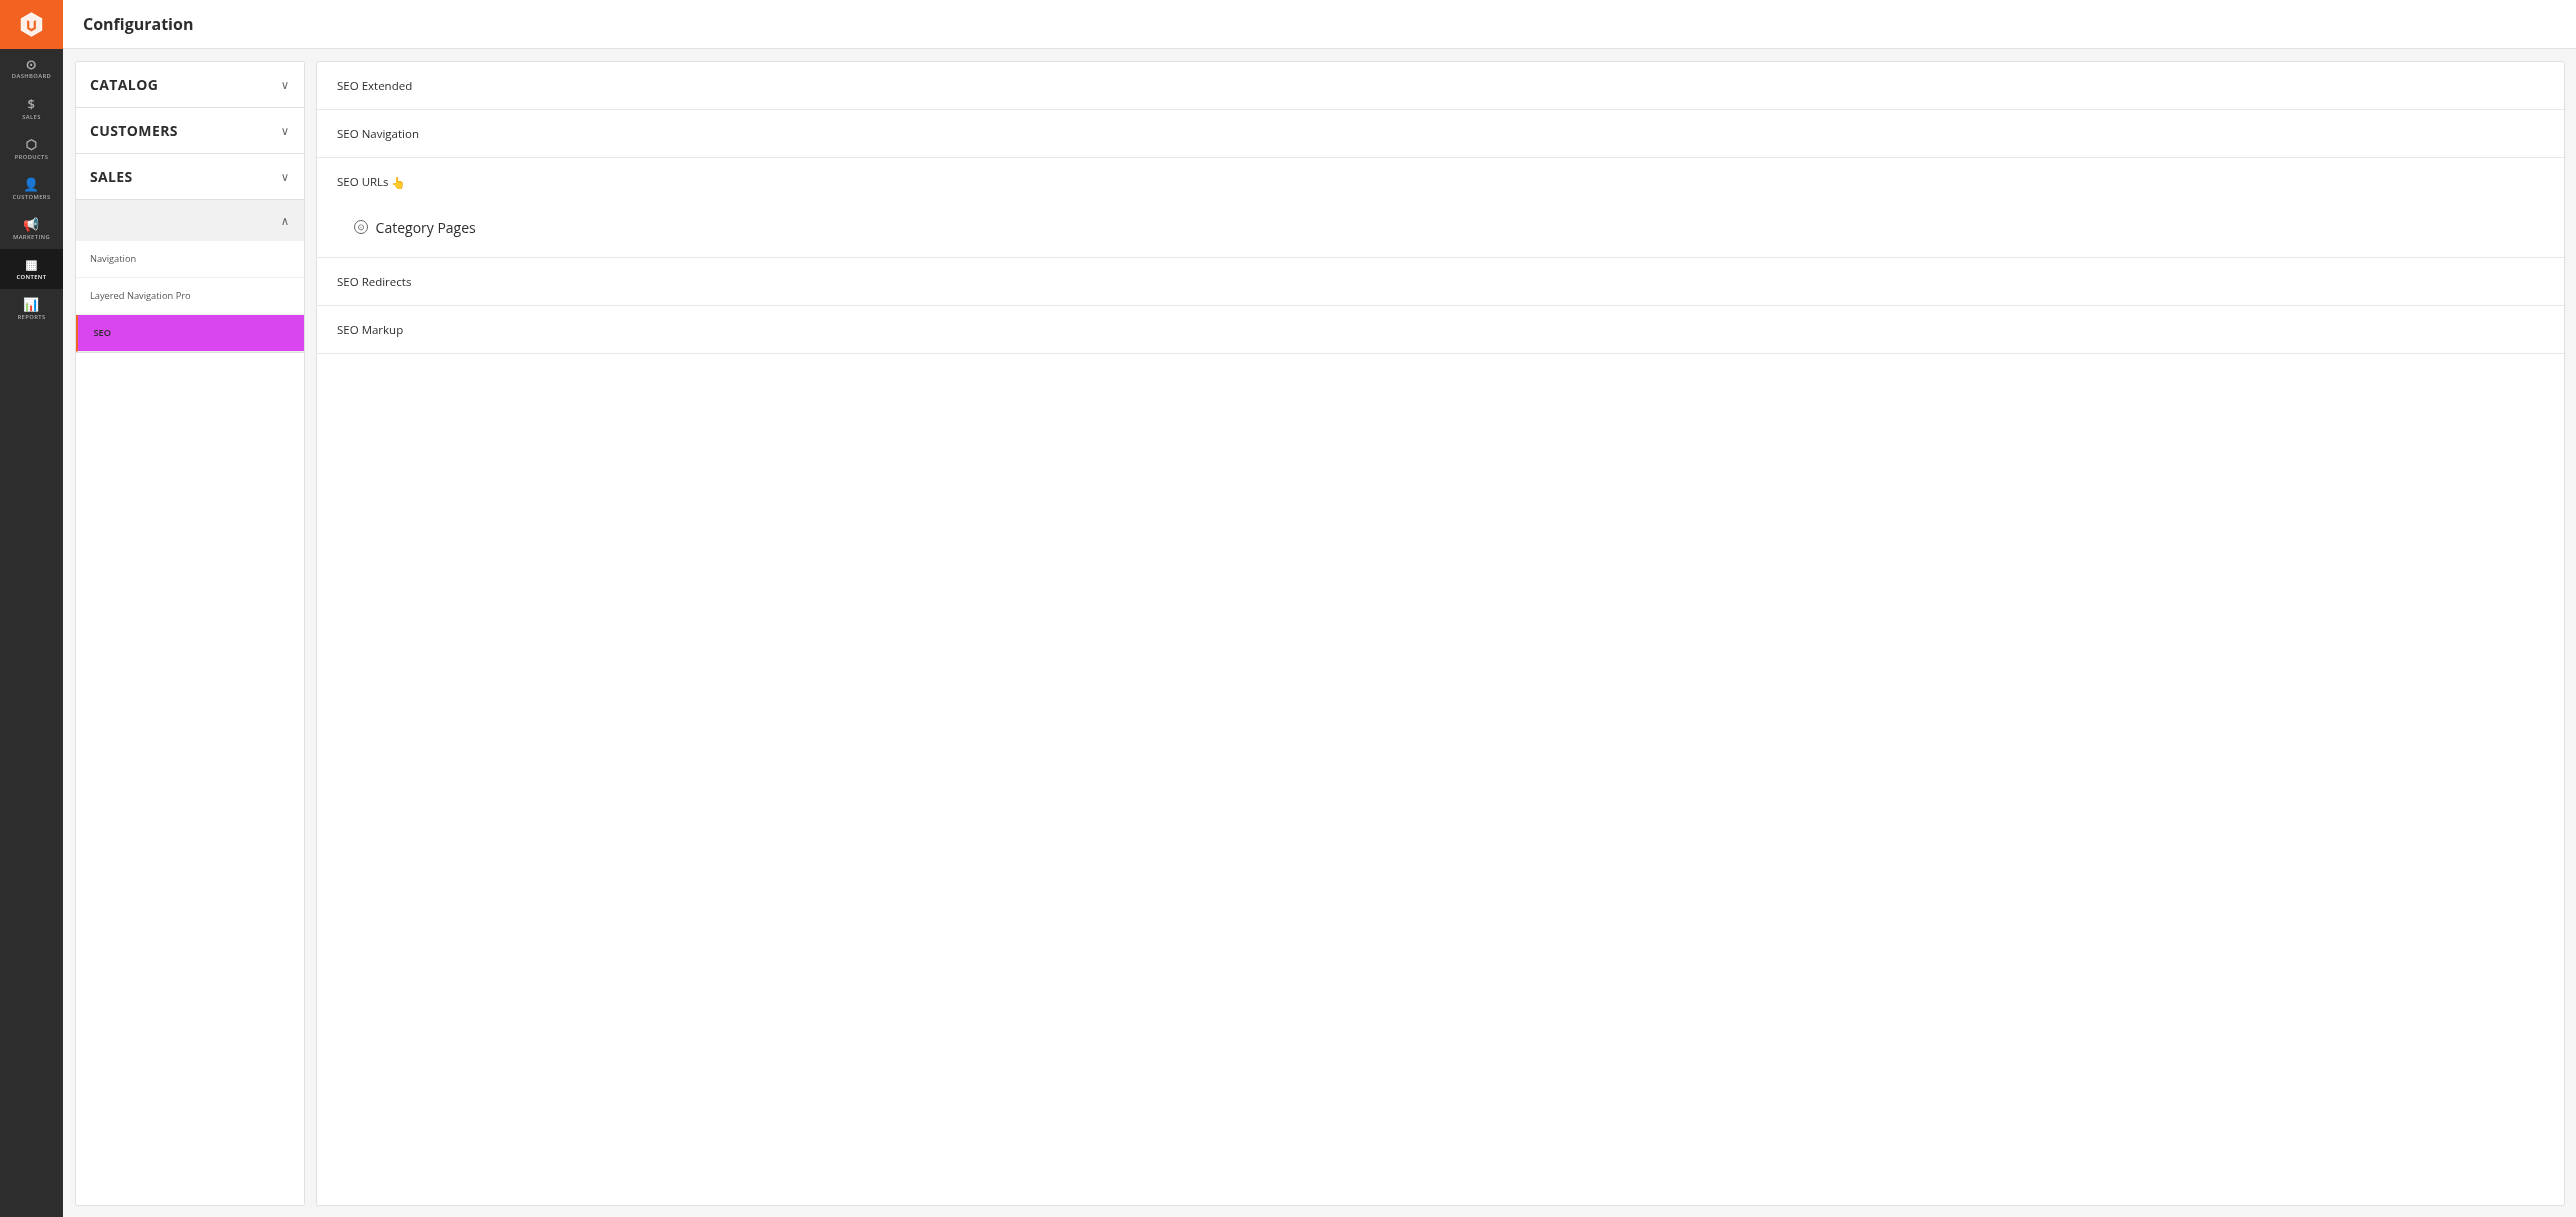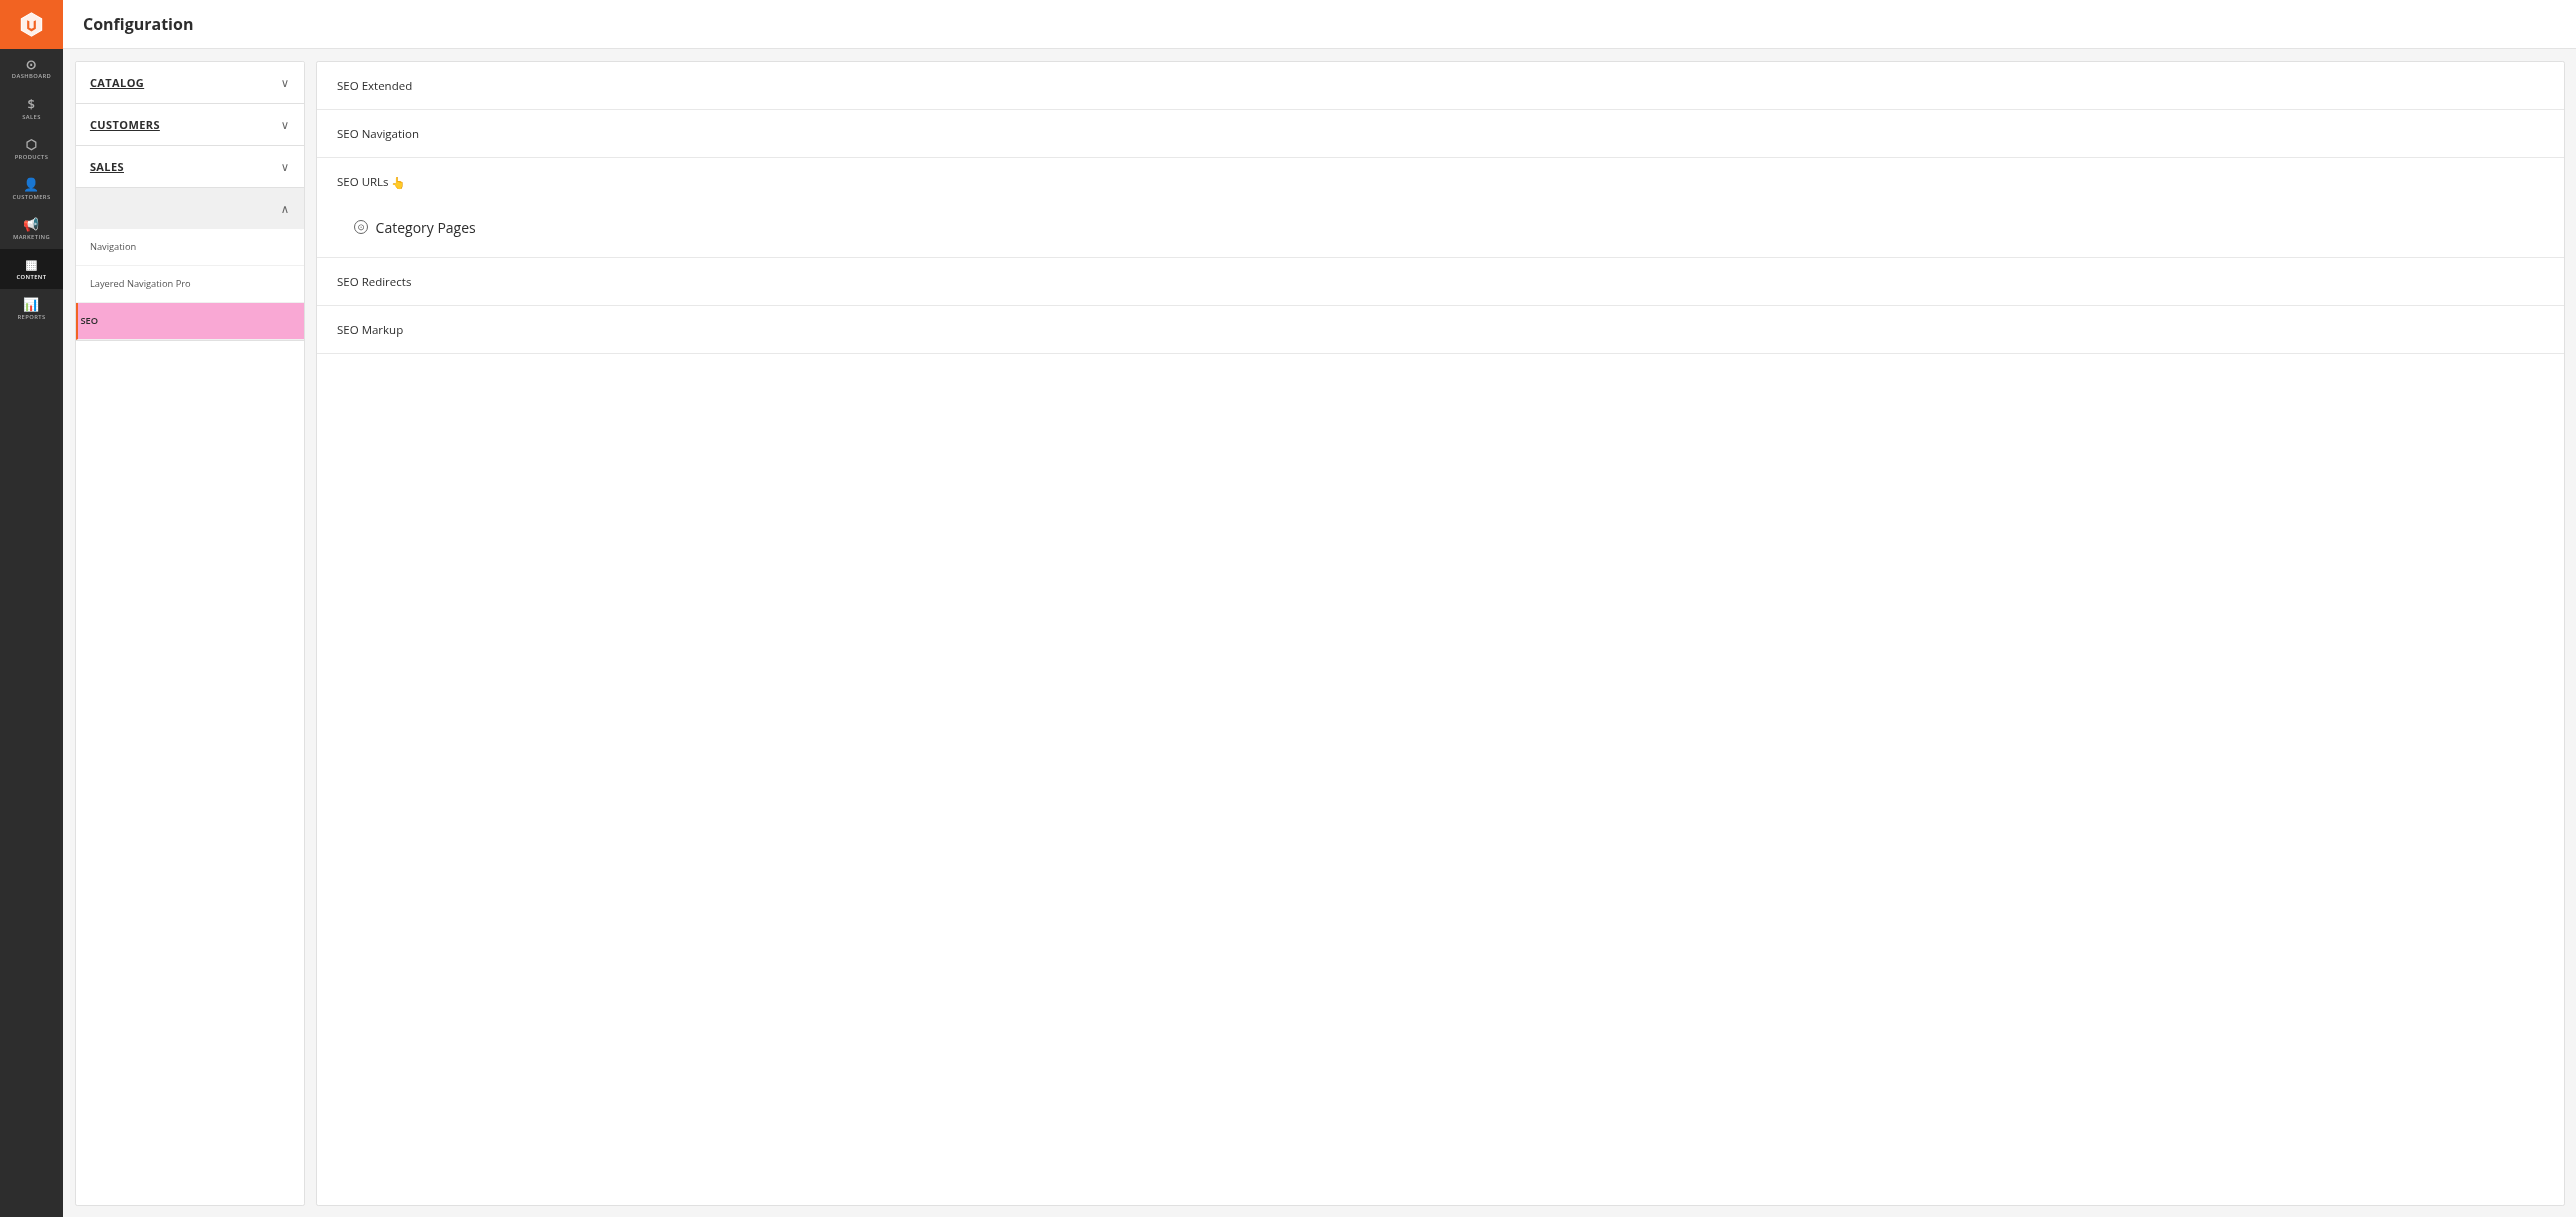--- a/index.html
+++ b/index.html
@@ -124,26 +124,25 @@
     .accordion-header {
       display: flex;
       justify-content: space-between;
       align-items: center;
       padding: 13px 14.4px;
       cursor: pointer;
       background: #fff;
     }
 
     .accordion-title {
-      font-size: 11px;
+      font-size: 14px;
       font-weight: 700;
       color: #2d2d2d;
       letter-spacing: 0.4px;
       text-transform: uppercase;
-      text-decoration: underline;
     }
 
     .accordion-chevron {
       font-size: 11.5px;
       color: #666;
     }
 
     
     .accordion-expanded {
       border-bottom: 0.7px solid #e0e0e0;
@@ -165,24 +164,24 @@
     .sub-item {
       padding: 11.5px 14.4px;
       font-size: 9.3px;
       color: #555;
       cursor: pointer;
       border-bottom: 0.7px solid #f0f0f0;
     }
 
     .sub-item.active {
       border-left: 2.2px solid #f26322;
-      background: #f9a8d4;
+      background: #d946ef;
       font-weight: 600;
       color: #2d2d2d;
-      padding-left: 3px;
+      padding-left: 16px;
     }
 
     
     .right-panel {
       flex: 1;
       background: #fff;
       border: 0.7px solid #e0e0e0;
       border-radius: 2.2px;
       margin-left: 11.5px;
       overflow-y: auto;

